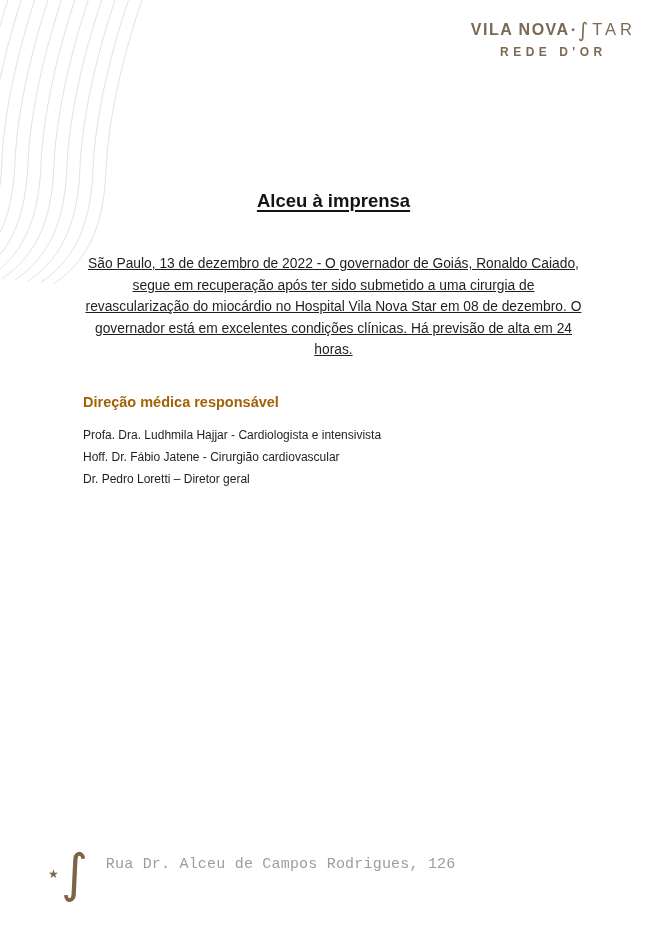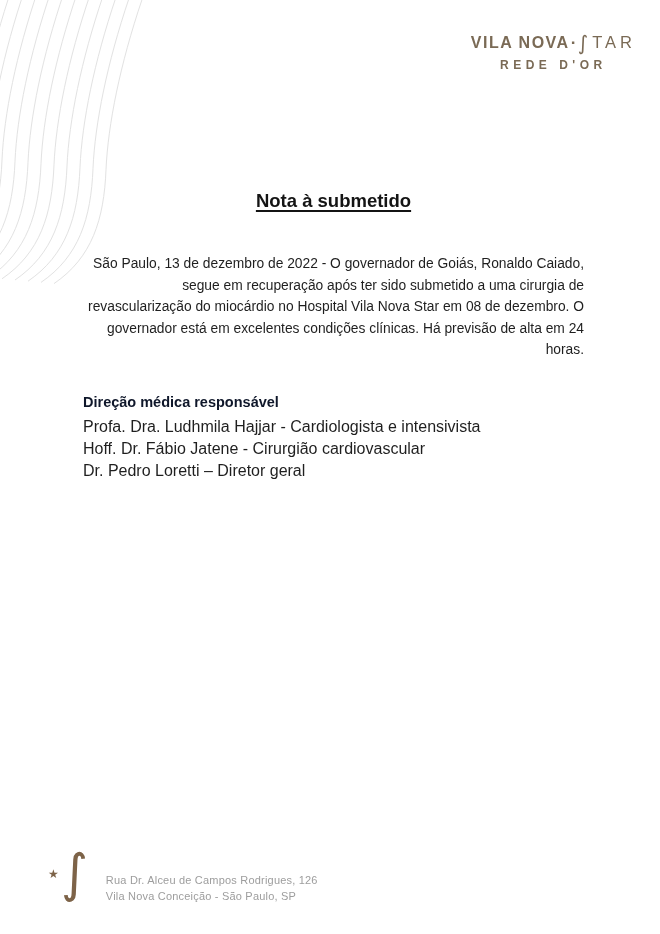--- a/index.html
+++ b/index.html
@@ -13,21 +13,21 @@
   }
   
   .decor {
     position: absolute;
     top: 0; left: 0;
     pointer-events: none;
   }
   
   .brand {
     position: absolute;
-    top: 31px;
+    top: 18px;
     right: 24px;
     text-align: center;
     color: #7a6a55;
     white-space: nowrap;
   }
   .brand-line { font-size: 16px; letter-spacing: 0.5px; }
   .b-bold { font-weight: 700; letter-spacing: 1.5px; }
   .b-dot  { font-weight: 700; font-size: 17px; padding: 0 1px; }
   .b-int  { font-size: 20px; font-style: italic; font-family: "DejaVu Sans", sans-serif; vertical-align: -2px; }
   .b-thin { font-weight: 400; font-size: 16.5px; letter-spacing: 4px; }
@@ -47,53 +47,55 @@
     font-weight: 700;
     color: #141414;
     text-decoration: underline;
     text-decoration-thickness: 1.5px;
     text-underline-offset: 3px;
   }
   .body-par {
     margin: 41px 0 0 0;
     font-size: 13.8px;
     line-height: 21.5px;
-    text-align: right;
+    text-align: center;
+    text-decoration: underline;
   }
   .section-heading {
     margin: 33px 0 0 0;
     font-size: 14.5px;
     font-weight: 700;
-    color: #0f172a;
+    color: #a16207;
   }
-  .team-list { margin-top: 6px; font-size: 16px; line-height: 22px; }
+  .team-list { margin-top: 14px; font-size: 12px; line-height: 22px; }
   
   .footer {
     position: absolute;
     left: 48px;
     top: 843px;
     display: flex;
     align-items: flex-start;
   }
   .footer-mark { display: flex; align-items: flex-start; color: #7d6348; }
   .f-star { font-size: 12px; margin-top: 24px; }
   .f-int {
     font-size: 52px;
     line-height: 60px;
     font-style: italic;
     font-family: "DejaVu Sans", sans-serif;
     margin-left: 2px;
   }
   .footer-address {
     margin-left: 18px;
-    margin-top: 30px;
-    font-size: 11px;
+    margin-top: 14px;
+    font-size: 15px;
     line-height: 15.5px;
     color: #9d9d9d;
     letter-spacing: 0.2px;
+    font-family: Liberation Mono, monospace;
   }
 </style>
 </head>
 <body>
 
 <div class="page">
 
   <svg class="decor" width="150" height="295" viewBox="0 0 150 295" aria-hidden="true">
     <g fill="none" stroke="#e2e2e2" stroke-width="1">
       <path transform="translate(-30,-2.4)" d="M 42 -10 C 20 55, 8 115, 6 160 C 4 210, -8 248, -46 274"></path>
@@ -111,37 +113,36 @@
   </svg>
 
   <div class="brand">
     <div class="brand-line">
       <span class="b-bold">VILA NOVA</span><span class="b-dot">·</span><span class="b-thin"><span class="b-int">∫</span><span>TAR</span></span>
     </div>
     <div class="brand-sub">REDE D'OR</div>
   </div>
 
   <div class="content">
-    <h1 class="title">Nota à submetido</h1>
+    <h1 class="title">Alceu à imprensa</h1>
 
     <p class="body-par">São Paulo, 13 de dezembro de 2022 - O governador de Goiás, Ronaldo Caiado, segue em recuperação após ter sido submetido a uma cirurgia de revascularização do miocárdio no Hospital Vila Nova Star em 08 de dezembro. O governador está em excelentes condições clínicas. Há previsão de alta em 24 horas.</p>
 
     <h2 class="section-heading">Direção médica responsável</h2>
 
     <div class="team-list">
       <div class="team-item">Profa. Dra. Ludhmila Hajjar - Cardiologista e intensivista</div>
       <div class="team-item">Hoff. Dr. Fábio Jatene - Cirurgião cardiovascular</div>
       <div class="team-item">Dr. Pedro Loretti – Diretor geral</div>
     </div>
   </div>
 
   <div class="footer">
     <div class="footer-mark">
       <span class="f-star">★</span>
       <span class="f-int">∫</span>
     </div>
     <div class="footer-address">
       <div>Rua Dr. Alceu de Campos Rodrigues, 126</div>
-      <div>Vila Nova Conceição - São Paulo, SP</div>
     </div>
   </div>
 
 </div>
 
 </body></html>

